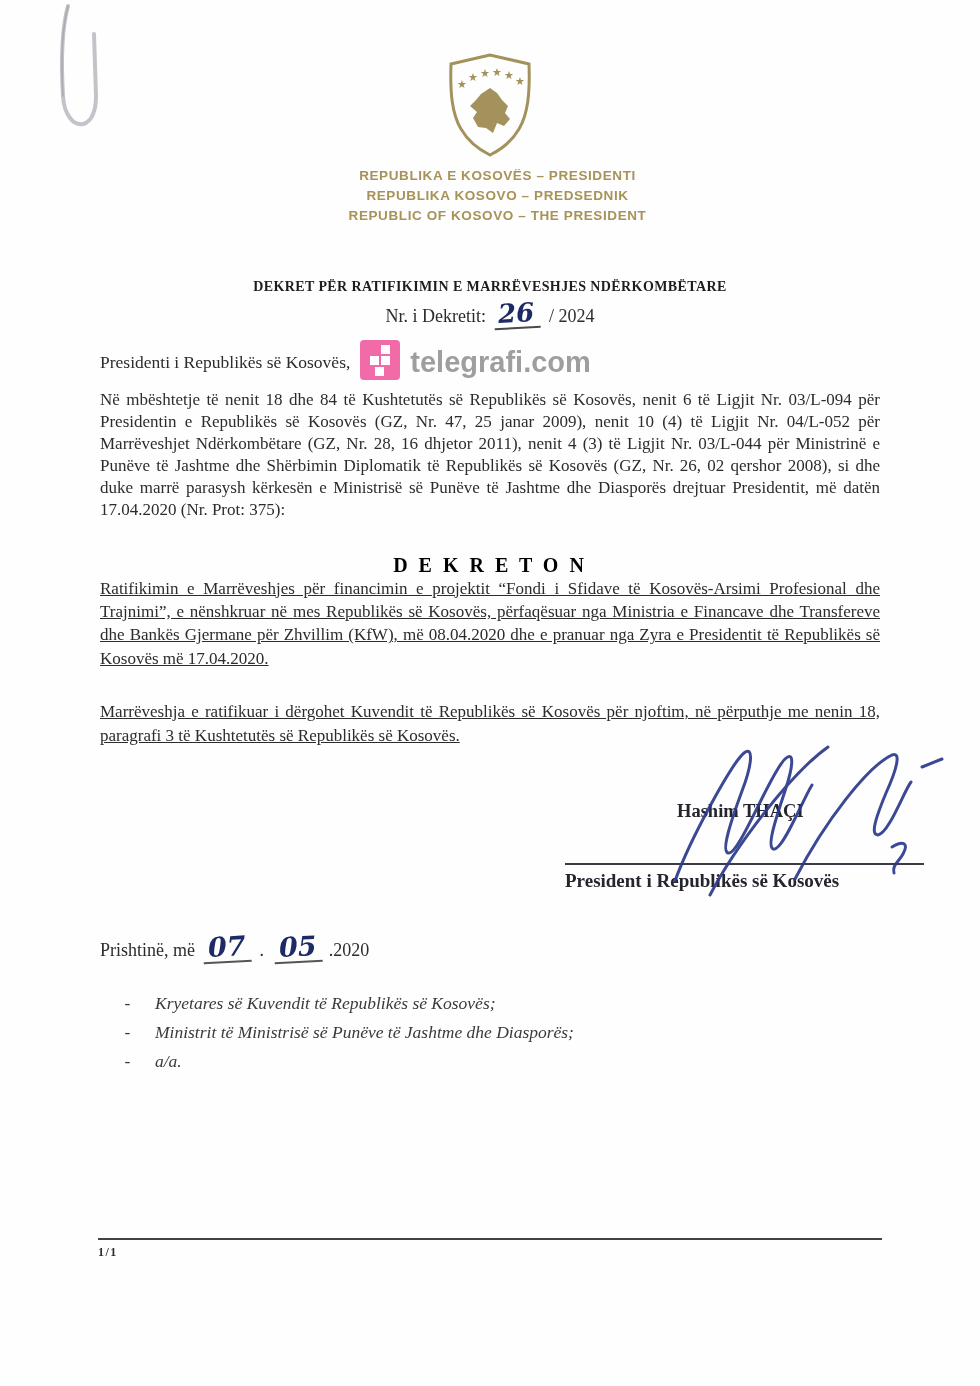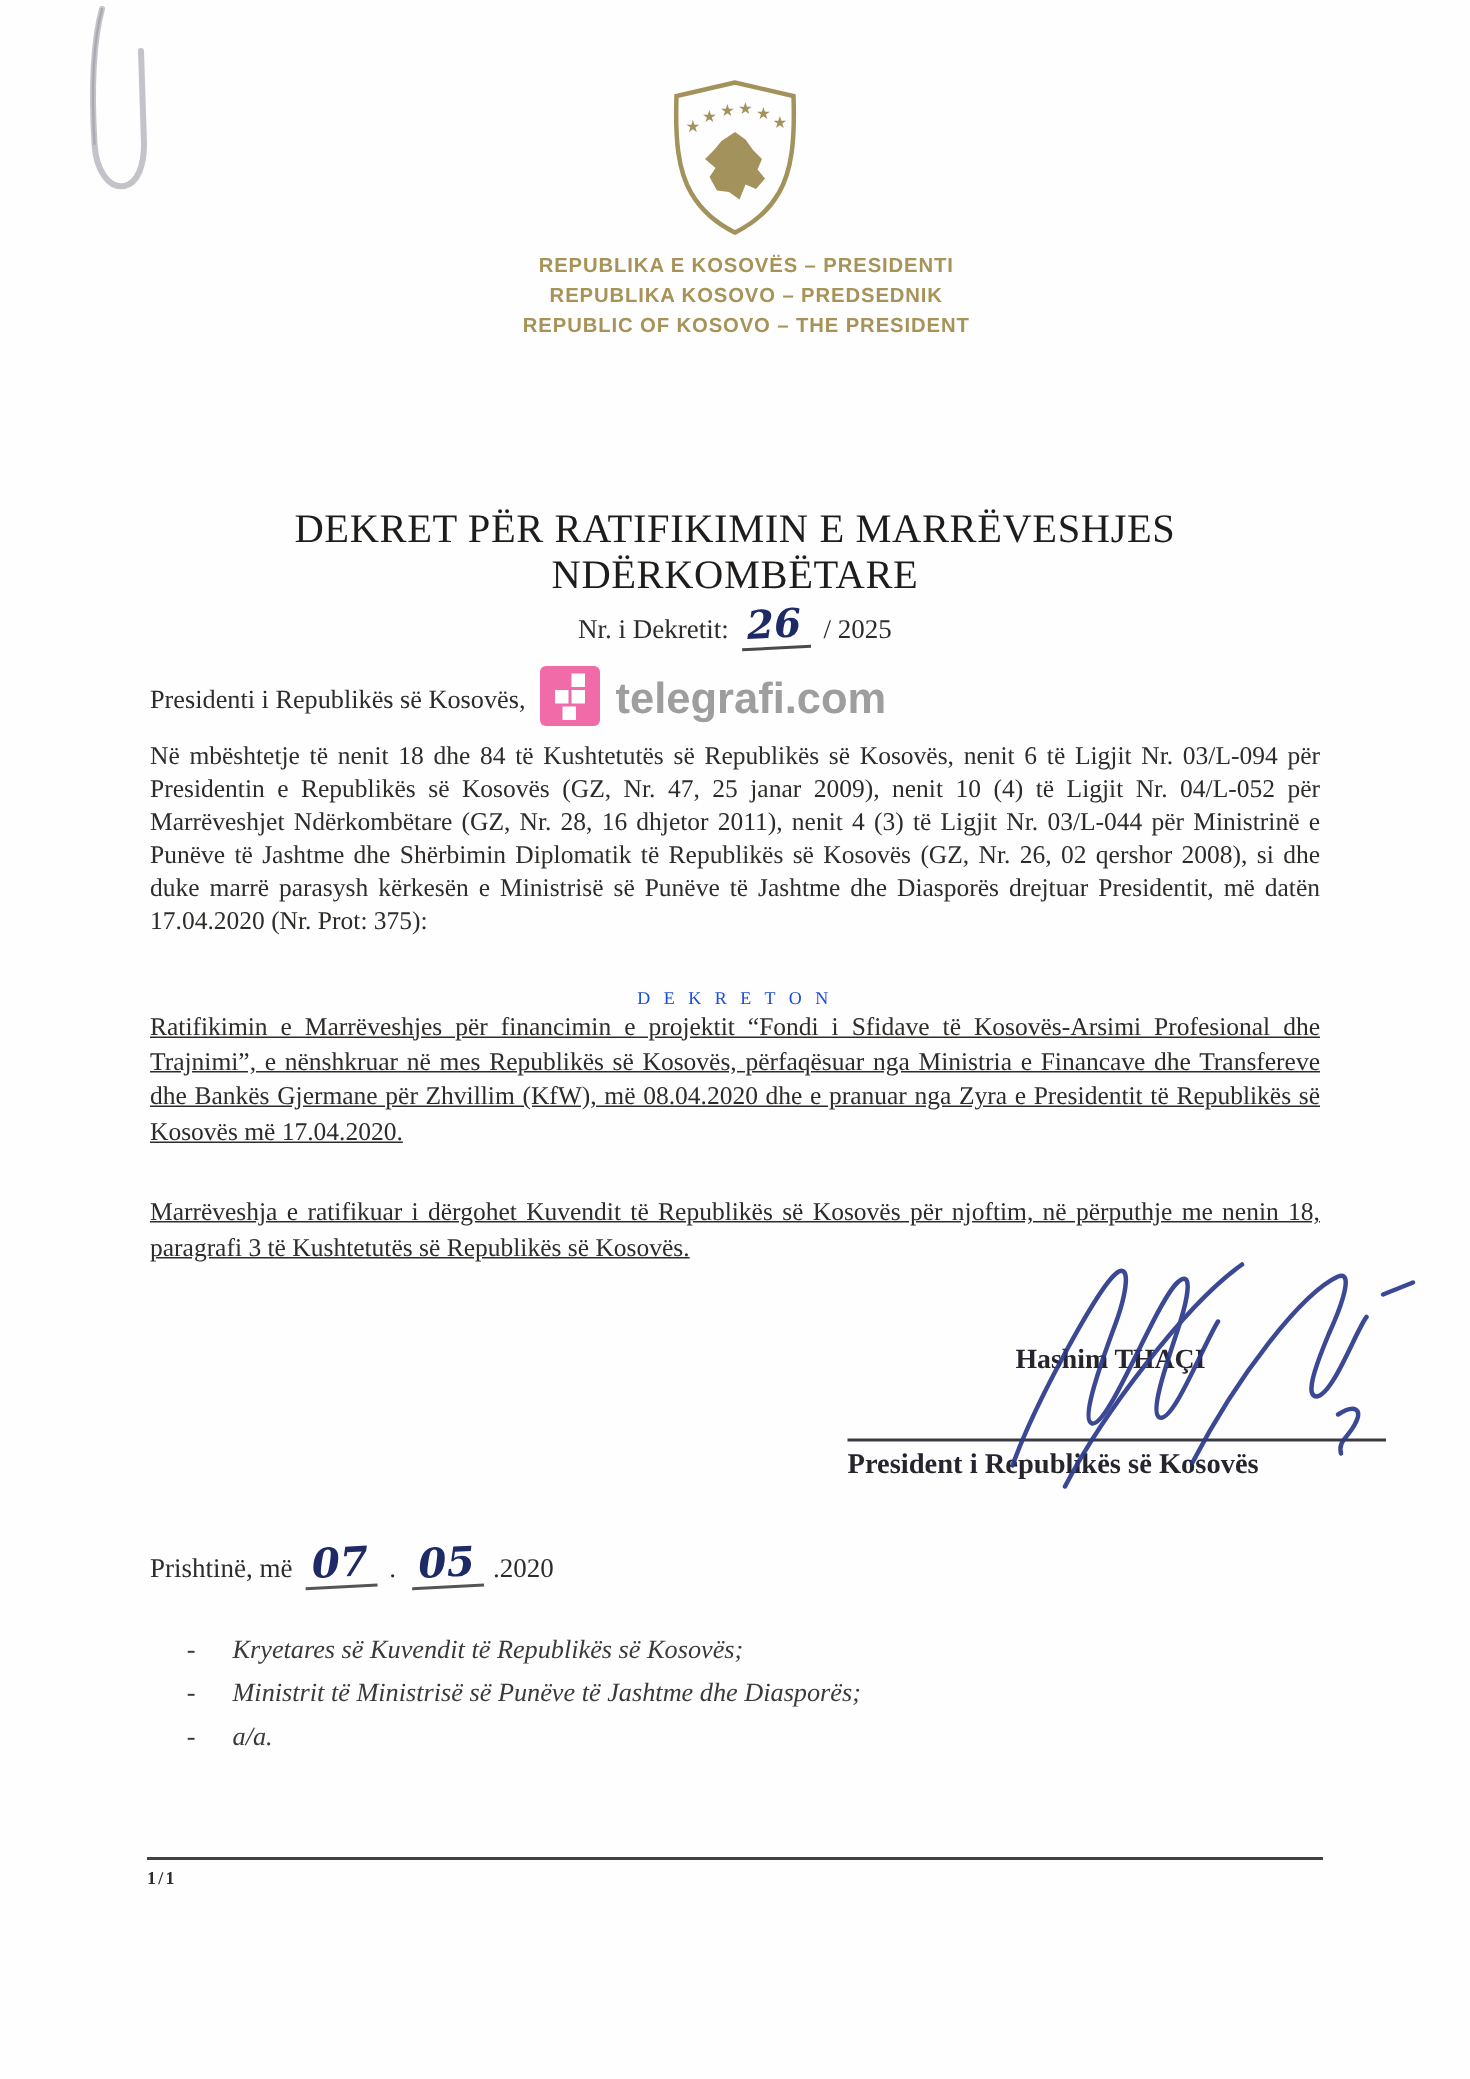--- a/index.html
+++ b/index.html
@@ -17,22 +17,22 @@
   
   .emblem-wrap{text-align:center;padding-top:50px;}
   .org-lines{text-align:center;margin-top:4px;}
   .org-line{
     font-family:"Liberation Sans","DejaVu Sans",sans-serif;
     font-weight:bold;font-size:13.5px;line-height:20px;
     letter-spacing:.6px;color:#a79257;padding-left:15px;
   }
   
   .doc-title{
-    margin-top:110px;text-align:center;
-    font-weight:normal;font-size:27px;letter-spacing:.4px;color:#1f1d1b;
+    margin-top:53px;text-align:center;
+    font-weight:bold;font-size:14px;letter-spacing:.4px;color:#1f1d1b;
   }
   .decree-no{margin-top:5px;text-align:center;font-size:18px;color:#2e2c2a;}
   .hand{
     display:inline-block;
     font-family:"DejaVu Serif",serif;
     font-style:italic;font-weight:bold;
     color:#1d2a66;line-height:1;
     transform:rotate(-3deg);
   }
   .hand-26{font-size:26px;border-bottom:2px solid #4a4a4a;padding:0 6px 1px 4px;margin:0 4px;}
@@ -43,21 +43,21 @@
   .wm-brand{
     margin-left:10px;
     font-family:"Liberation Sans","DejaVu Sans",sans-serif;
     font-weight:bold;font-size:29px;color:#9e9e9e;letter-spacing:0;
   }
   
   .para{font-size:17px;line-height:1.3;text-align:justify;}
   .p1{margin-top:6px;}
   .dekreton{
     margin-top:32px;text-align:center;
-    font-weight:normal;font-size:12px;letter-spacing:3px;color:#1d4ed8;
+    font-weight:bold;font-size:20px;letter-spacing:3px;color:#000000;
   }
   .p2{line-height:1.38;text-decoration:underline;}
   .p3{margin-top:30px;line-height:1.38;text-decoration:underline;}
   
   .sig-block{
     position:relative;
     margin:14px -50px 0 auto;
     width:365px;height:138px;
   }
   .sig-name{
@@ -119,21 +119,21 @@
     </div>
   </div>
 
   <div class="content">
 
     <div class="doc-title">DEKRET PËR RATIFIKIMIN E MARRËVESHJES NDËRKOMBËTARE</div>
 
     <div class="decree-no">
       <span>Nr. i Dekretit:</span>
       <span class="hand hand-26">26</span>
-      <span>/ 2025</span>
+      <span>/ 2024</span>
     </div>
 
     <div class="intro-row">
       <span class="intro-text">Presidenti i Republikës së Kosovës,</span>
       <span class="wm-logo">
         <svg width="40" height="40" viewBox="0 0 40 40">
           <rect x="0" y="0" width="40" height="40" rx="4" fill="#f16ba9"></rect>
           <g fill="#ffffff">
             <rect x="21" y="5" width="9" height="9"></rect>
             <rect x="10" y="16" width="9" height="9"></rect>

